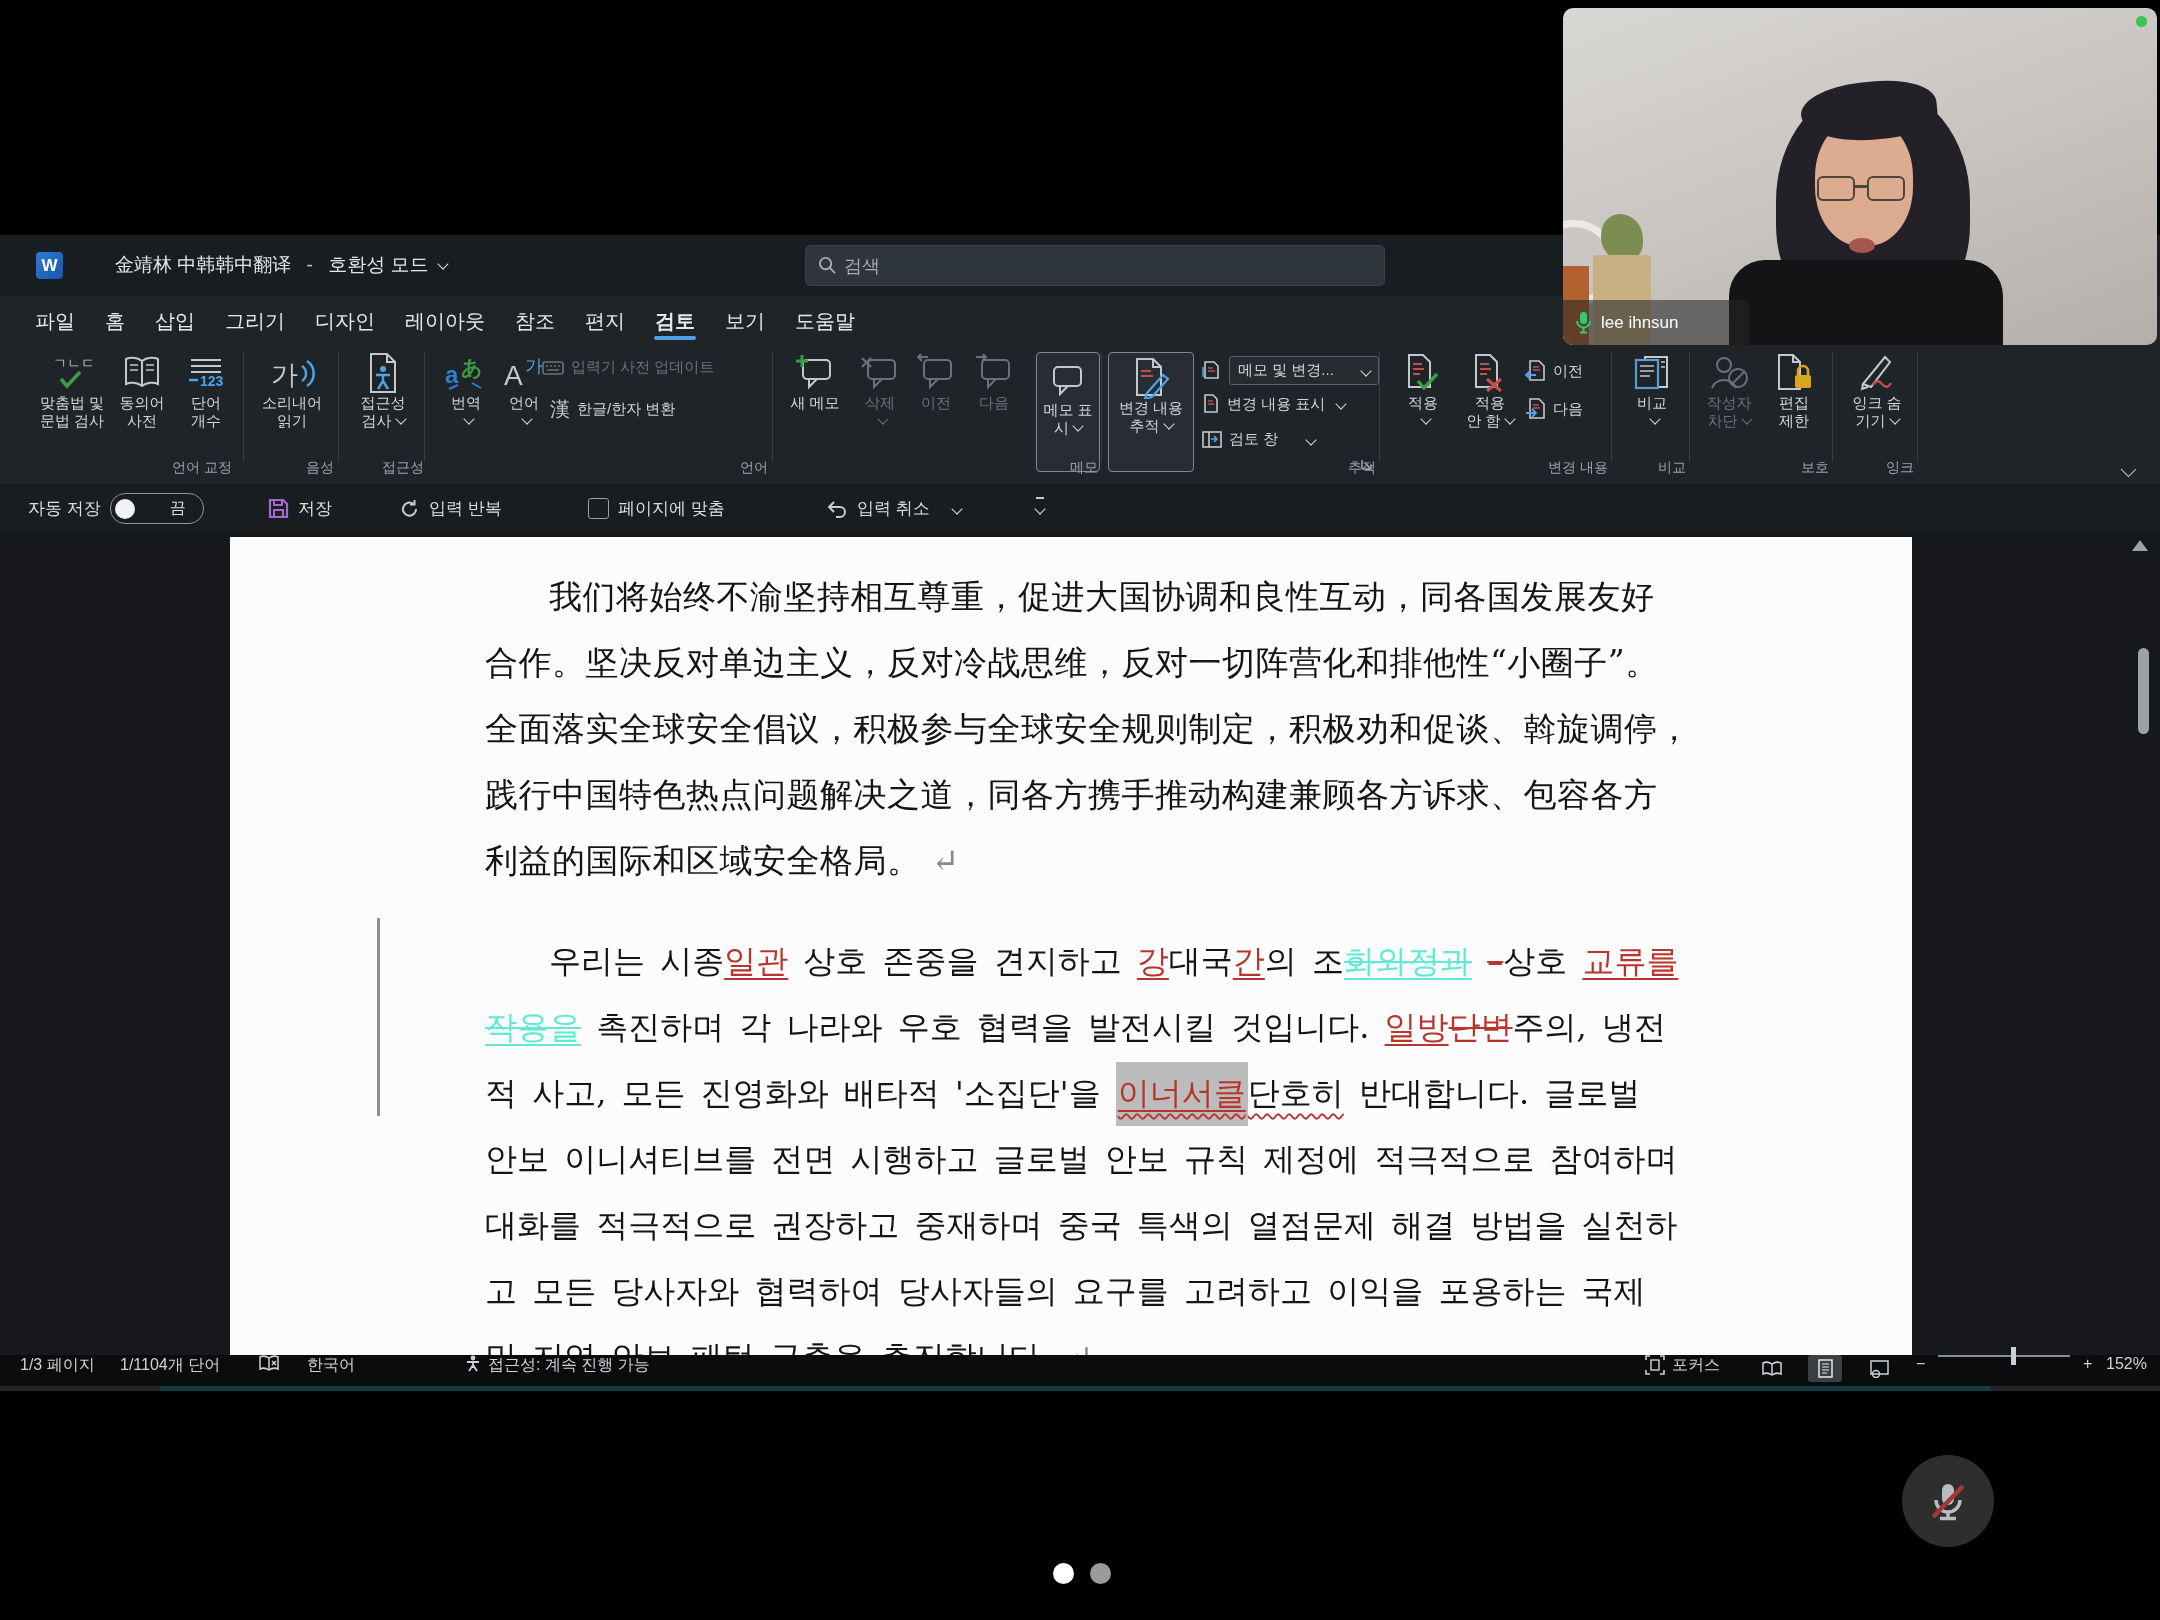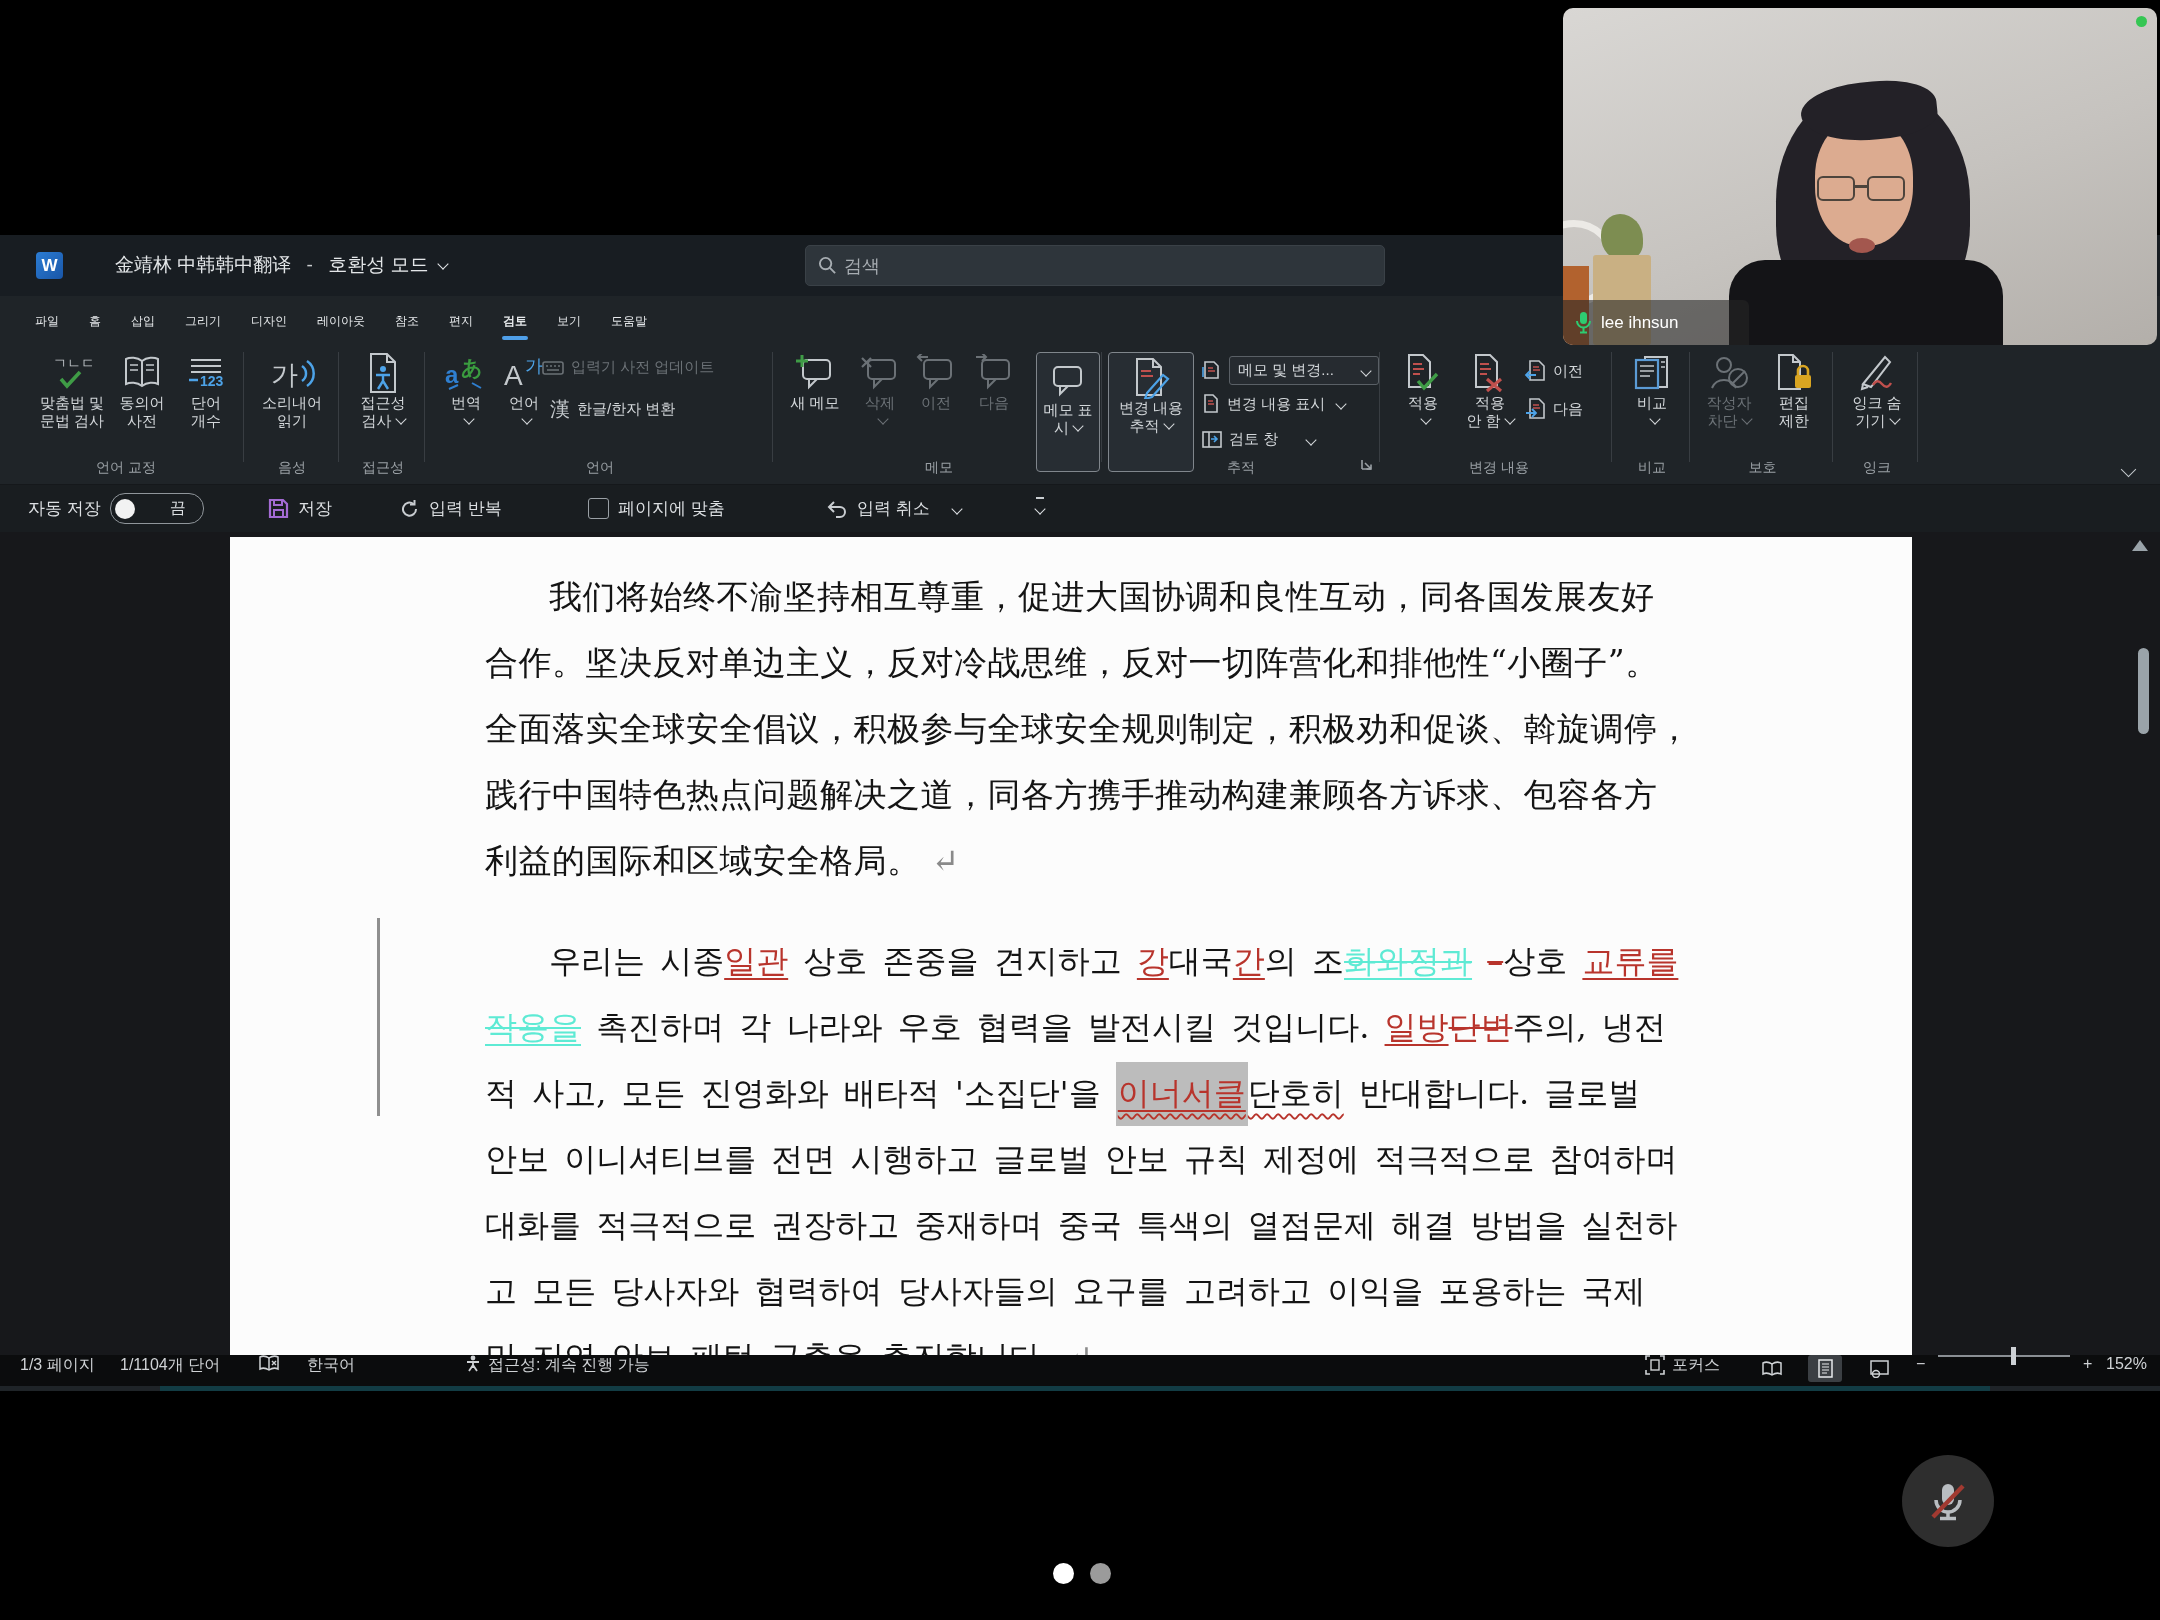--- a/index.html
+++ b/index.html
@@ -17,30 +17,30 @@
   .doctitle{position:absolute;left:115px;top:17px;font-size:19px;color:#e3e6e8;white-space:nowrap;}
   .doctitle .sep{margin:0 10px;color:#c8cbce;}
   .searchbox{position:absolute;left:805px;top:10px;width:580px;height:41px;background:#2e353b;
              border:1px solid #3a4147;border-radius:5px;display:flex;align-items:center;
              padding-left:38px;box-sizing:border-box;color:#a7adb2;font-size:18px;}
   .searchbox svg{position:absolute;left:12px;}
 
   
   .tabsrow{position:absolute;left:0;top:61px;width:100%;height:50px;display:flex;align-items:center;
            padding-left:20px;gap:0;}
-  .tab{padding:0 15px;height:46px;line-height:46px;font-size:12px;color:#e6e9eb;position:relative;cursor:default;}
+  .tab{padding:0 15px;height:46px;line-height:46px;font-size:20px;color:#e6e9eb;position:relative;cursor:default;}
   .tab.active{font-weight:bold;}
   .tab.active::after{content:"";position:absolute;left:14px;right:14px;bottom:4px;height:4px;
                      border-radius:2px;background:#4f9fe8;}
 
   
   .ribbon{position:absolute;left:0;top:111px;width:100%;height:138px;background:#1f2428;
           border-bottom:1px solid #15181b;}
   .grp{position:absolute;top:2px;height:132px;}
-  .grplabel{position:absolute;bottom:3px;width:100%;text-align:center;font-size:14px;color:#9aa0a5;}
+  .grplabel{position:absolute;bottom:3px;width:100%;text-align:right;font-size:14px;color:#9aa0a5;}
   .vdiv{position:absolute;top:6px;height:110px;width:1px;background:#383d42;}
   .bb{position:absolute;top:4px;width:84px;margin-left:-42px;text-align:center;color:#d3d7da;}
   .bb .ic{height:42px;display:flex;align-items:center;justify-content:center;}
   .bb .lb{font-size:15px;line-height:18px;white-space:pre-line;}
   .bb.dis{color:#6b7176;}
   .bb.dis svg *{stroke:#6b7176 !important;fill:none;}
   .boxed{border:1px solid #80868c;border-radius:4px;background:#272d33;}
   .smli{position:absolute;display:flex;align-items:center;gap:7px;font-size:15px;color:#d3d7da;white-space:nowrap;}
   .smli.dis{color:#6b7176;}
   .chev{display:inline-block;width:7px;height:7px;border-right:1.7px solid currentColor;

